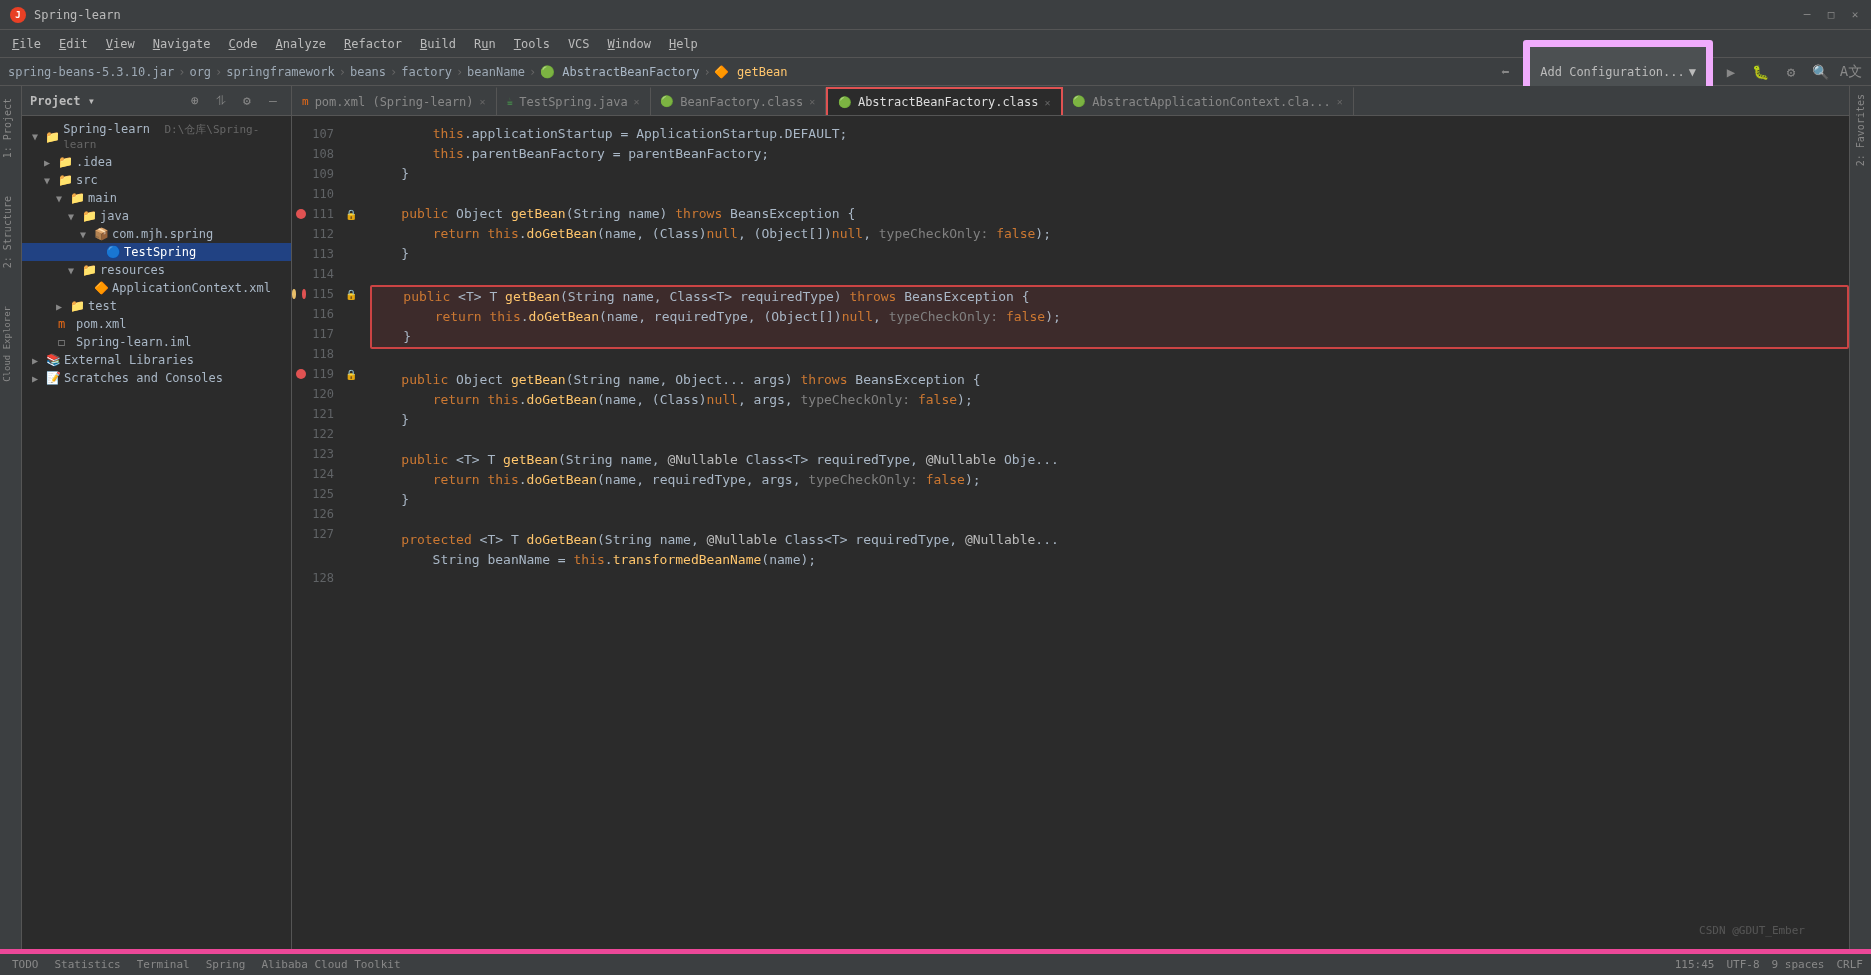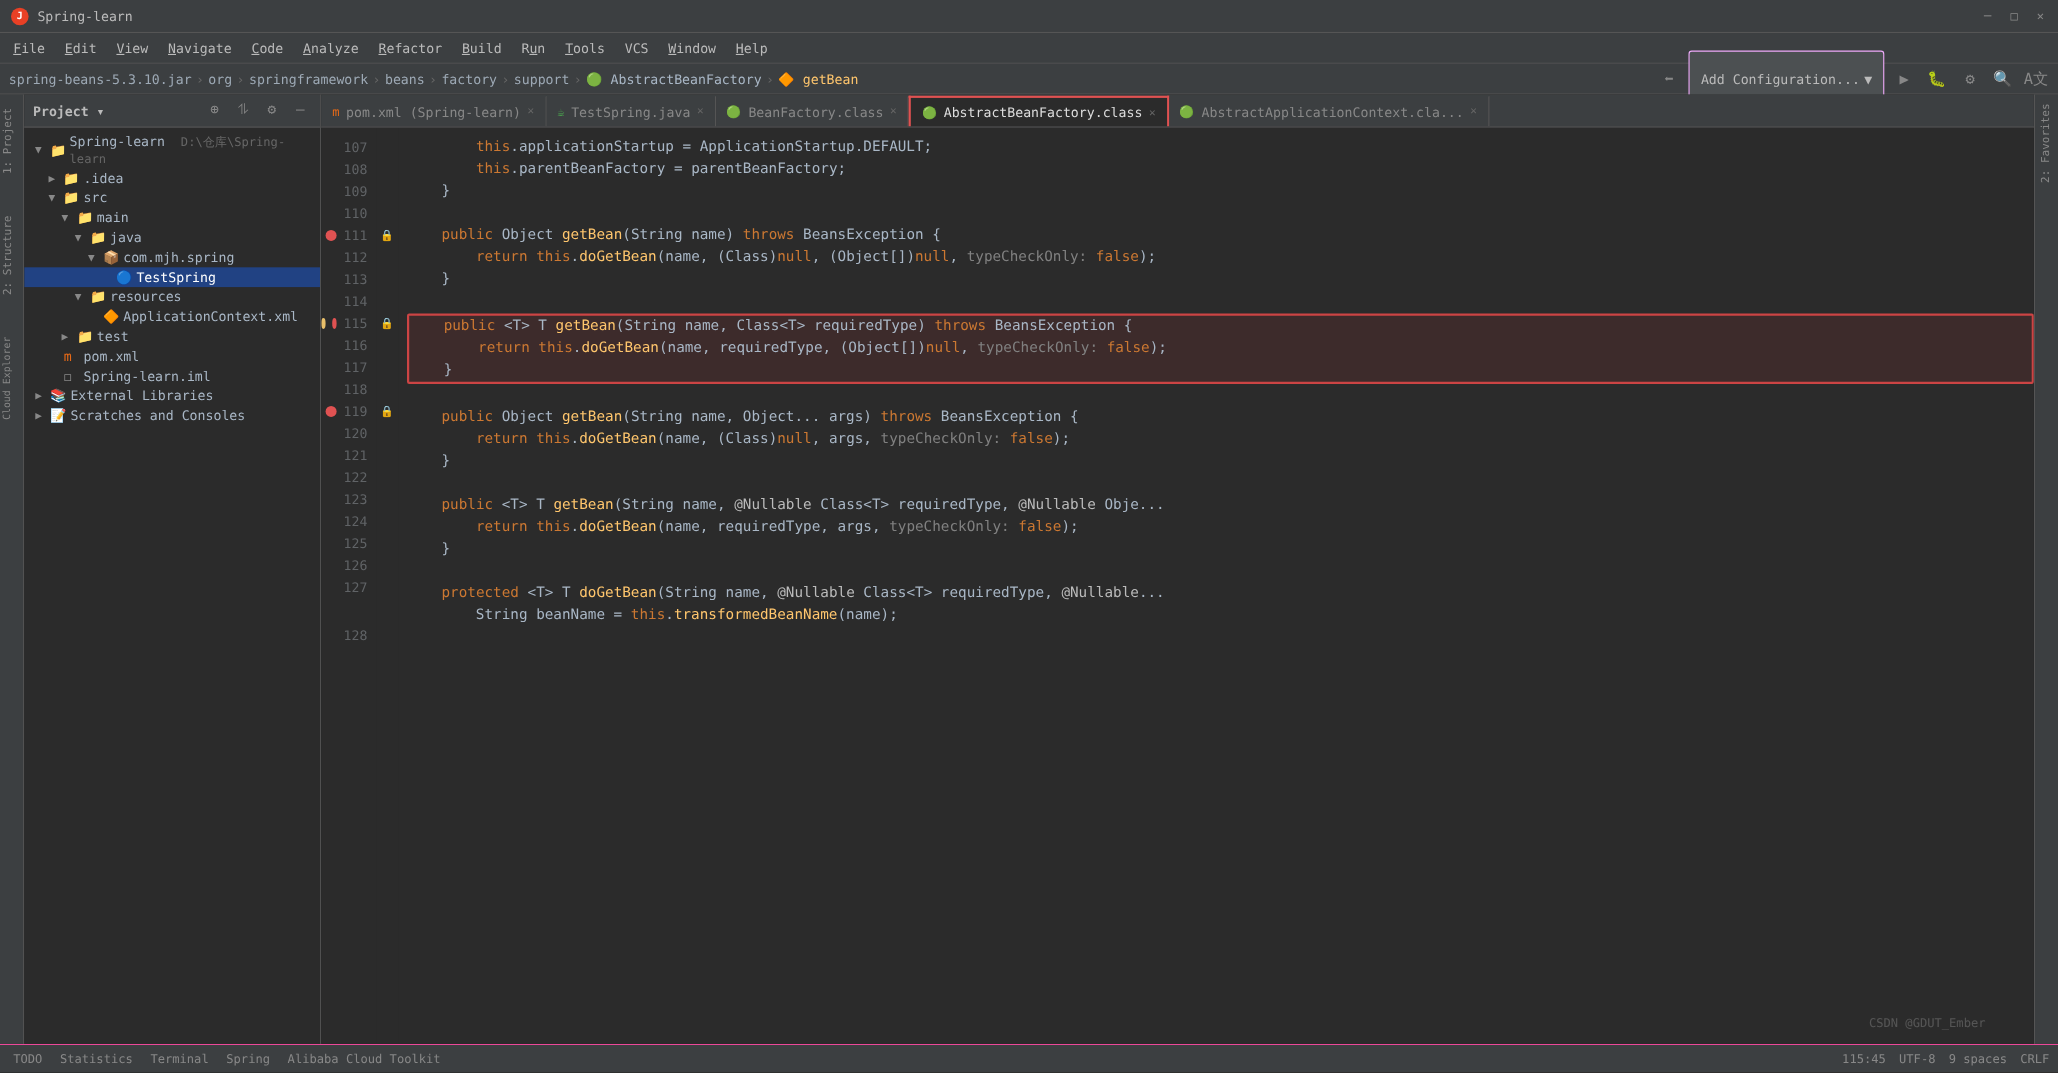--- a/index.html
+++ b/index.html
@@ -98,21 +98,21 @@
 
     
     #toolbar-right {
       margin-left: auto;
       display: flex;
       align-items: center;
       gap: 6px;
     }
     #add-config-btn {
       background: #4c5052;
-      border: 1px solid #f0abfc;
+      border: 7px solid #f0abfc;
       color: #bbb;
       padding: 18px 10px;
       font-size: 12px;
       cursor: pointer;
       border-radius: 3px;
       display: flex;
       align-items: center;
       gap: 4px;
     }
     .toolbar-icon-btn {
@@ -355,21 +355,21 @@
     
     .kw { color: #cc7832; }
     .fn { color: #ffc66d; }
     .annotation { color: #bbb; }
     .gray { color: #808080; }
 
     
     #status-bar {
       height: 26px;
       background: #3c3f41;
-      border-top: 1px solid #ec4899;
+      border-top: 5px solid #ec4899;
       display: flex;
       padding: 0 8px;
       font-size: 11px;
       color: #888;
       gap: 12px;
     }
     #status-left { display: flex; gap: 8px; align-items: center; }
     #status-right { margin-left: auto; display: flex; gap: 12px; align-items: center; }
 
     .status-btn {
@@ -457,21 +457,21 @@
   <span class="breadcrumb-item">spring-beans-5.3.10.jar</span>
   <span class="breadcrumb-sep">›</span>
   <span class="breadcrumb-item">org</span>
   <span class="breadcrumb-sep">›</span>
   <span class="breadcrumb-item">springframework</span>
   <span class="breadcrumb-sep">›</span>
   <span class="breadcrumb-item">beans</span>
   <span class="breadcrumb-sep">›</span>
   <span class="breadcrumb-item">factory</span>
   <span class="breadcrumb-sep">›</span>
-  <span class="breadcrumb-item">support</span>
+  <span class="breadcrumb-item">beanName</span>
   <span class="breadcrumb-sep">›</span>
   <span class="breadcrumb-class breadcrumb-item">🟢 AbstractBeanFactory</span>
   <span class="breadcrumb-sep">›</span>
   <span class="breadcrumb-method breadcrumb-item">🔶 getBean</span>
 
   <div id="toolbar-right">
     <div class="toolbar-icon-btn">⬅</div>
     <div id="add-config-btn">
       <span>Add Configuration...</span>
       <span>▼</span>

